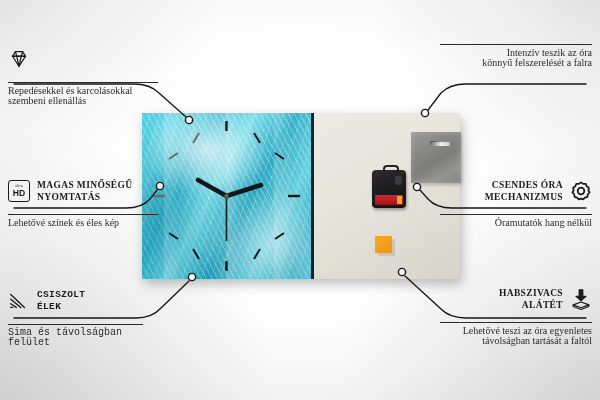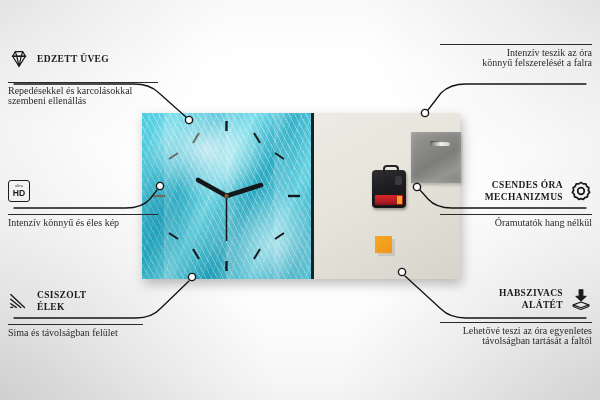--- a/index.html
+++ b/index.html
@@ -217,21 +217,21 @@
   #feat-glass     { top: 40px; }
   #feat-print     { top: 172px; }
   #feat-edges     { top: 282px; }
   #feat-handles   { top: 40px; }
   #feat-mechanism { top: 172px; }
   #feat-foam      { top: 280px; }
 
   
   #feat-glass     { width: 150px; }
   #feat-print     { width: 150px; }
-  #feat-edges     { width: 135px; }
+  #feat-edges     { width: 135px; font-family: Liberation Mono, monospace; }
   #feat-handles   { width: 152px; }
   #feat-mechanism { width: 152px; }
   #feat-foam      { width: 152px; }
 
   .hd-badge {
     width: 22px;
     height: 20px;
     border: 1.4px solid #1b1b1b;
     border-radius: 3px;
     display: flex;
@@ -323,39 +323,38 @@
   <div class="feature left" id="feat-glass">
     <div class="f-head">
       <span class="f-icon">
         <svg viewBox="0 0 24 24" width="22" height="22" fill="none" stroke="currentColor" stroke-width="1.3">
           <path d="M5 9 L12 20 L19 9 Z"></path>
           <path d="M5 9 L8 4 H16 L19 9 Z"></path>
           <path d="M8 4 L9.6 9 L12 20 L14.4 9 L16 4"></path>
           <path d="M5 9 H19"></path>
         </svg>
       </span>
-      <span class="f-title">EDZETT
-ÜVEG</span>
     </div>
     <div class="f-rule"></div>
     <div class="f-sub">Repedésekkel és karcolásokkal
 szembeni ellenállás</div>
   </div>
 
   <div class="feature left" id="feat-print">
     <div class="f-head">
       <span class="f-icon">
         <span class="hd-badge">
           <span class="hd-ultra">ultra</span>
           <span class="hd-main">HD</span>
         </span>
       </span>
-    </div>
-    <div class="f-rule"></div>
-    <div class="f-sub">Intenzív könnyű és éles kép</div>
+      <span class="f-title"><span>MAGAS MINŐSÉGŰ</span><br><span>NYOMTATÁS</span></span>
+    </div>
+    <div class="f-rule"></div>
+    <div class="f-sub">Lehetővé színek és éles kép</div>
   </div>
 
   <div class="feature left" id="feat-edges">
     <div class="f-head">
       <span class="f-icon">
         <svg viewBox="0 0 24 24" width="22" height="22" fill="none" stroke="currentColor" stroke-width="1.5" stroke-linecap="round">
           <path d="M3 5 L18 19"></path>
           <path d="M3 10 L14 19"></path>
           <path d="M3 15 L9 19"></path>
           <path d="M3 19 L5 19"></path>

